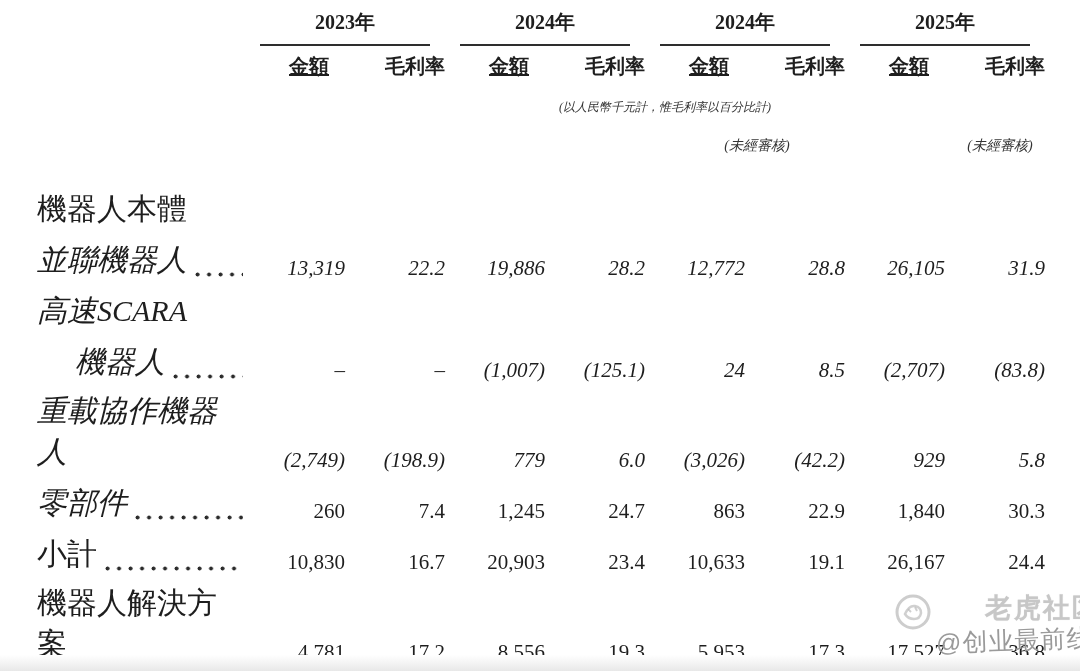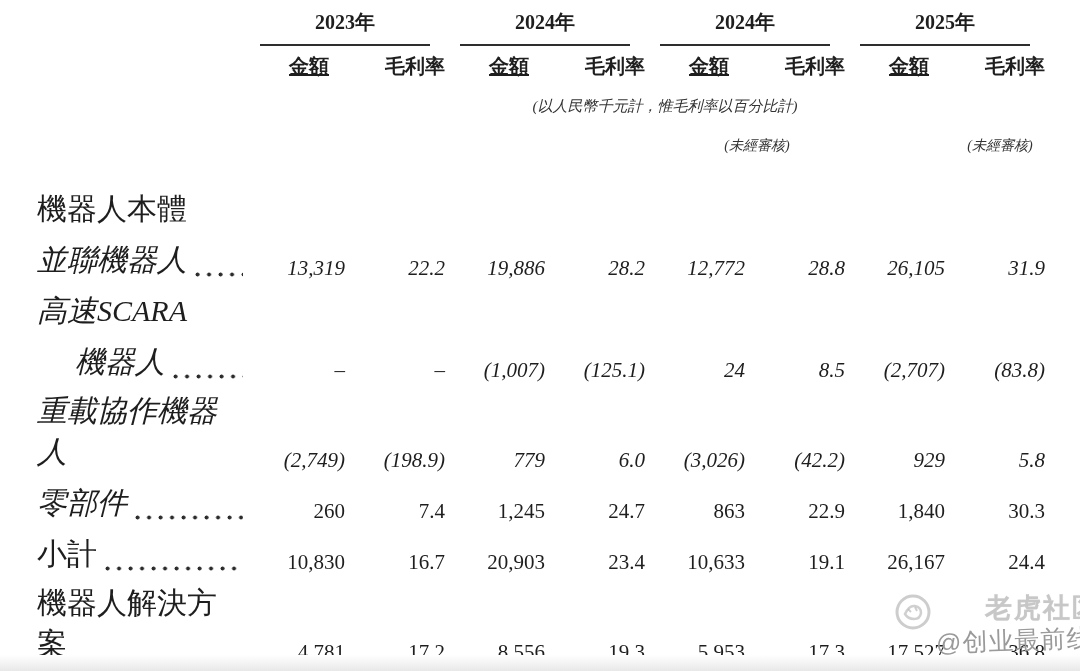--- a/index.html
+++ b/index.html
@@ -25,21 +25,21 @@
     margin:0 16px;padding-bottom:7px;border-bottom:2px solid #2e2e2e;
     text-align:center;font-weight:bold;font-size:20px;white-space:nowrap;
   }
   .year-th{height:38px;}
   .year-line{
     margin:0 15px;padding-bottom:8px;border-bottom:2px solid #2e2e2e;
     text-align:center;font-weight:bold;font-size:20px;
   }
   .sub-th{height:34px;text-align:right;font-weight:bold;font-size:20px;padding-bottom:4px;}
   .sub-amt{padding-right:16px;text-decoration:underline;}
-  .note-th{height:32px;text-align:center;font-style:italic;font-size:15px;color:#333;padding-left:40px;padding-bottom:3px;}
+  .note-th{height:32px;text-align:center;font-style:italic;font-size:12px;color:#333;padding-left:40px;padding-bottom:3px;}
   .unaud-th{height:36px;text-align:center;font-style:italic;font-size:14px;color:#333;padding-bottom:5px;}
   .unaud-th .nud-a{display:inline-block;transform:translateX(12px);}
   .unaud-th .nud-b{display:inline-block;transform:translateX(55px);}
   
   tbody td{height:43px;padding-bottom:8px;font-size:21px;}
   tbody tr:first-child td{height:70px;}
   .label-cell{font-size:30px;}
   .label-wrap{display:flex;align-items:baseline;}
   .label-cell.italic{font-style:italic;}
   .label-cell.indent .label-wrap{padding-left:38px;}

